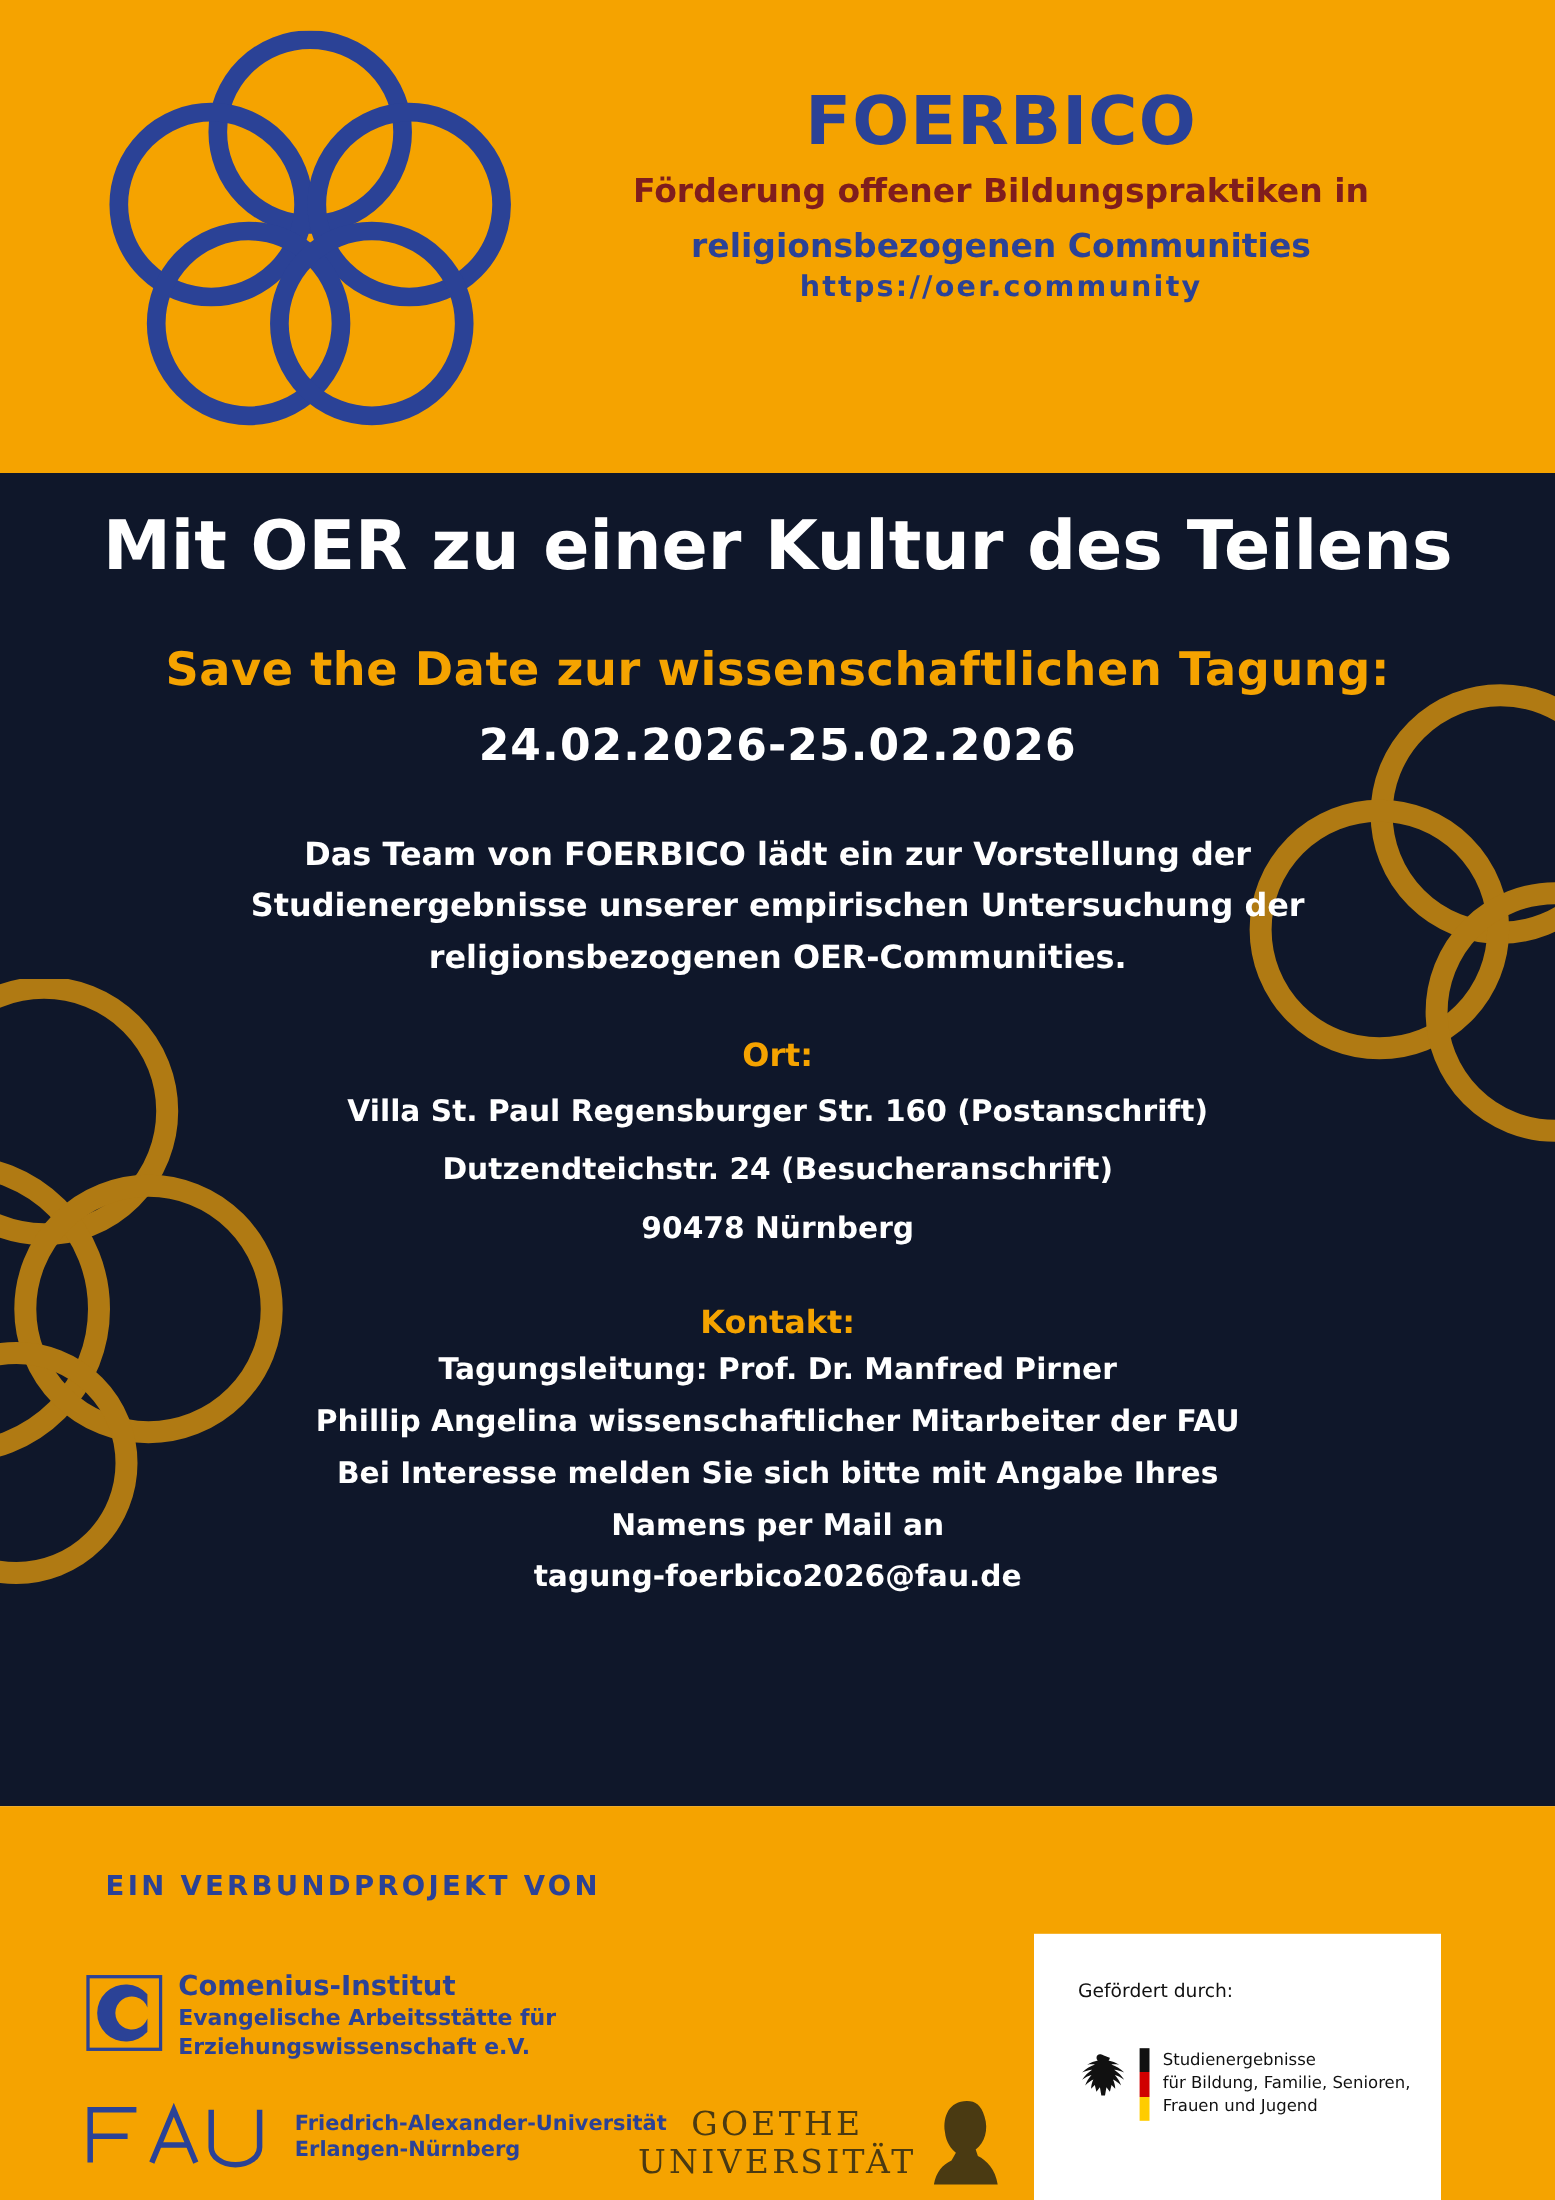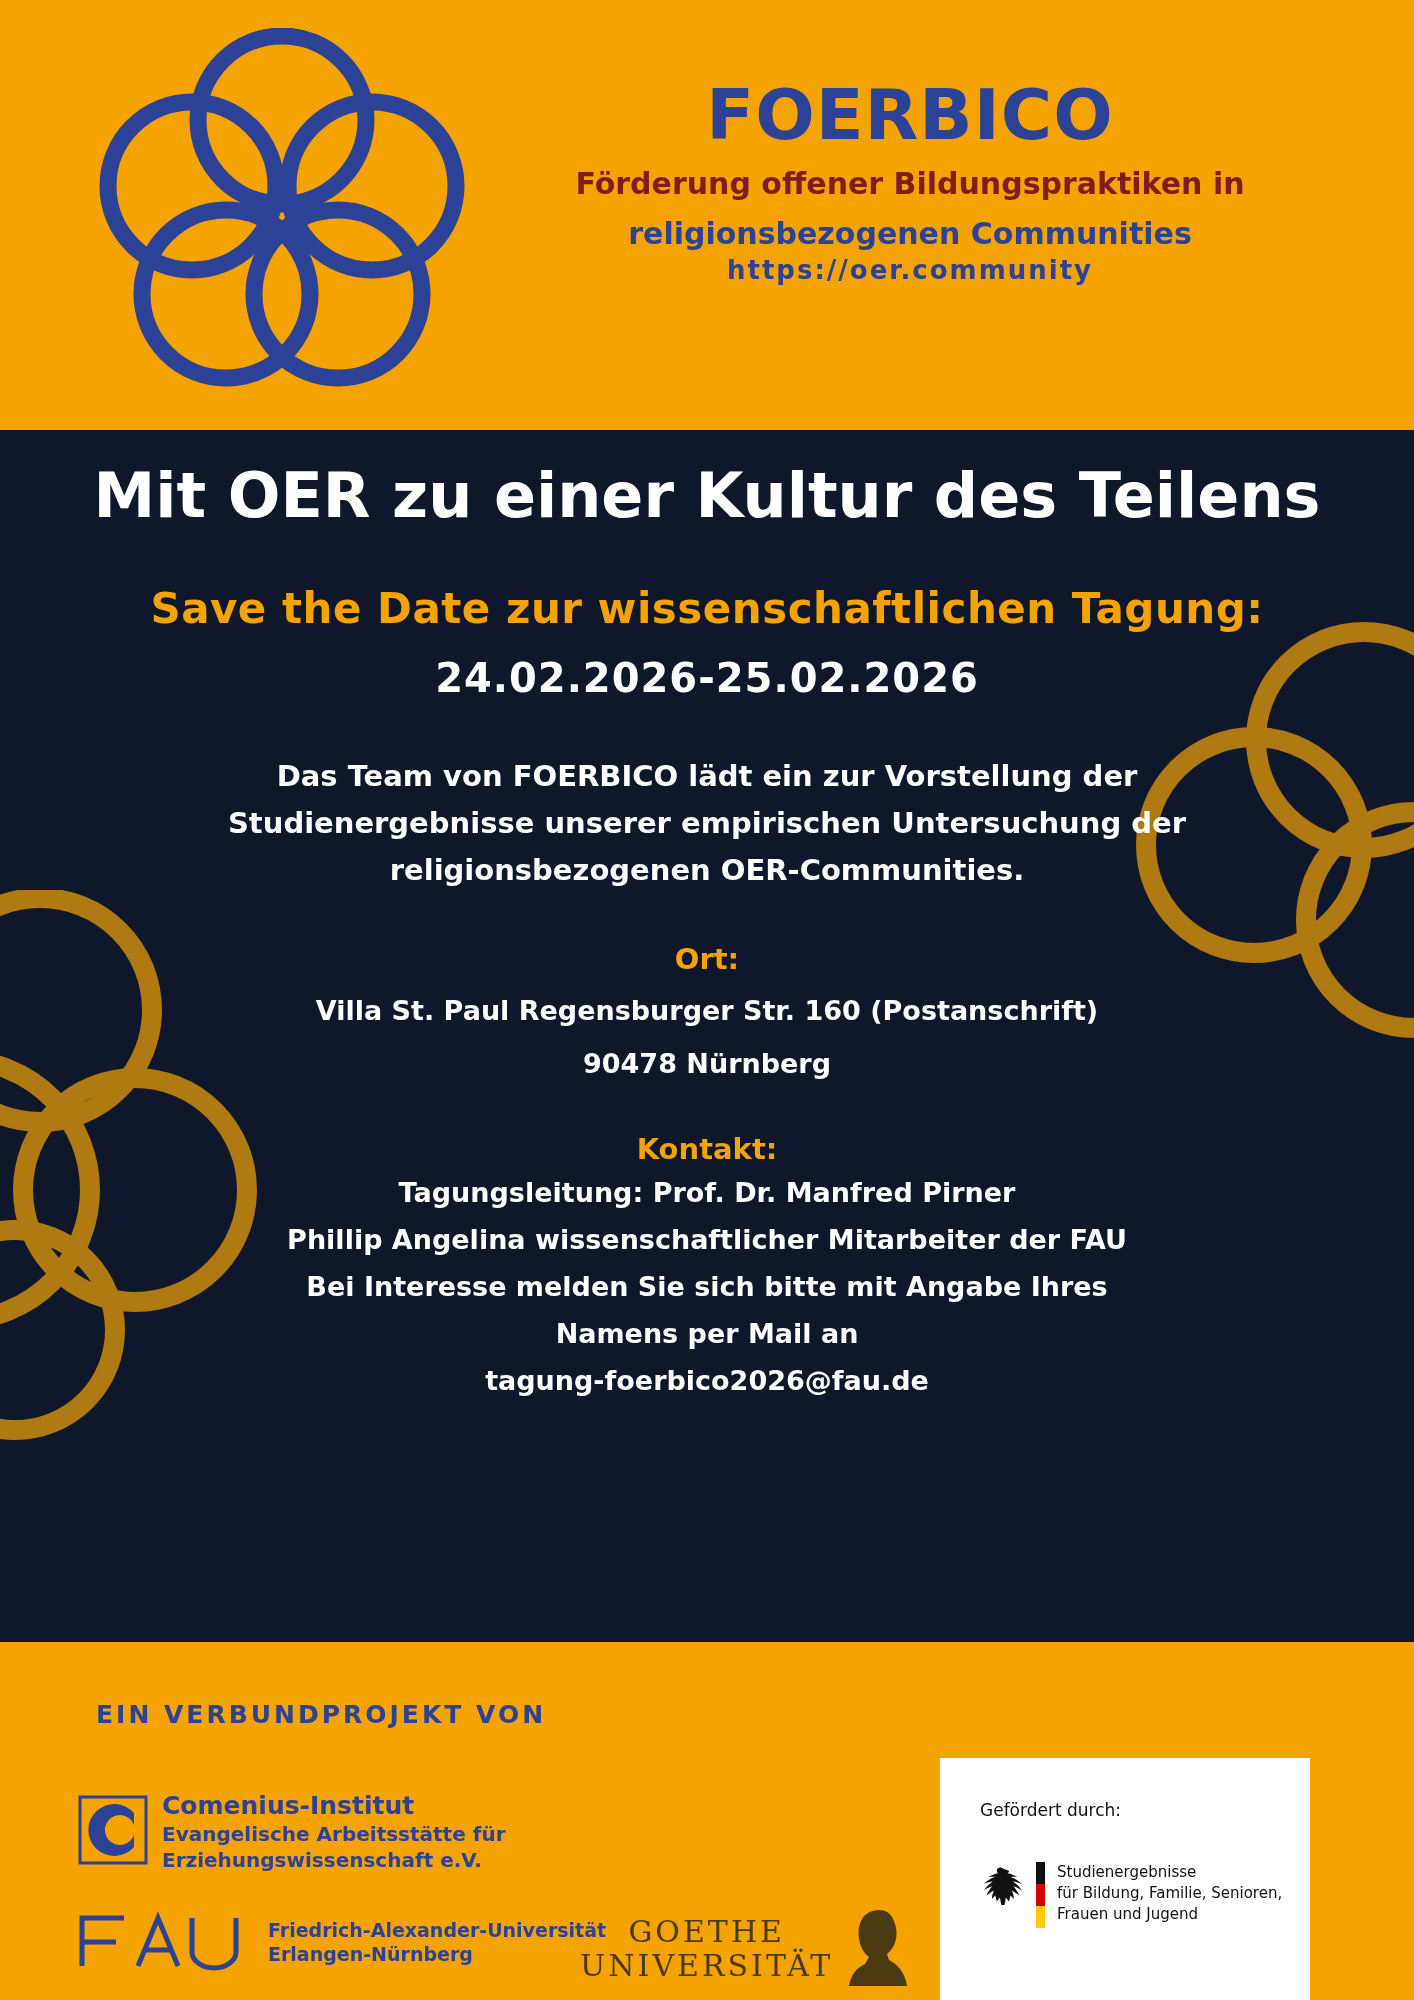--- a/index.html
+++ b/index.html
@@ -34,21 +34,21 @@
   }
   .brand {
     position: absolute;
     left: 470px;
     top: 80px;
     width: 880px;
     text-align: center;
     color: #2B4296;
   }
   .brand-title {
-    font-size: 70px;
+    font-size: 61px;
     font-weight: bold;
     letter-spacing: 1px;
     line-height: 1.0;
     color: #2B4296;
   }
   .brand-sub1 {
     margin-top: 12px;
     font-size: 30px;
     font-weight: bold;
     color: #7f1d1d;
@@ -283,20 +283,21 @@
 
       <div class="intro">
         <div>Das Team von FOERBICO lädt ein zur Vorstellung der</div>
         <div>Studienergebnisse unserer empirischen Untersuchung der</div>
         <div>religionsbezogenen OER-Communities.</div>
       </div>
 
       <div class="ort-block">
         <div class="sec-label">Ort:</div>
         <div class="sec-line first">Villa St. Paul Regensburger Str. 160 (Postanschrift)</div>
+        <div class="sec-line">Dutzendteichstr. 24 (Besucheranschrift)</div>
         <div class="sec-line">90478 Nürnberg</div>
       </div>
 
       <div class="kontakt-block">
         <div class="sec-label">Kontakt:</div>
         <div class="sec-line first">Tagungsleitung: Prof. Dr. Manfred Pirner</div>
         <div class="sec-line">Phillip Angelina wissenschaftlicher Mitarbeiter der FAU</div>
         <div class="sec-line">Bei Interesse melden Sie sich bitte mit Angabe Ihres</div>
         <div class="sec-line">Namens per Mail an</div>
         <div class="sec-line">tagung-foerbico2026@fau.de</div>

